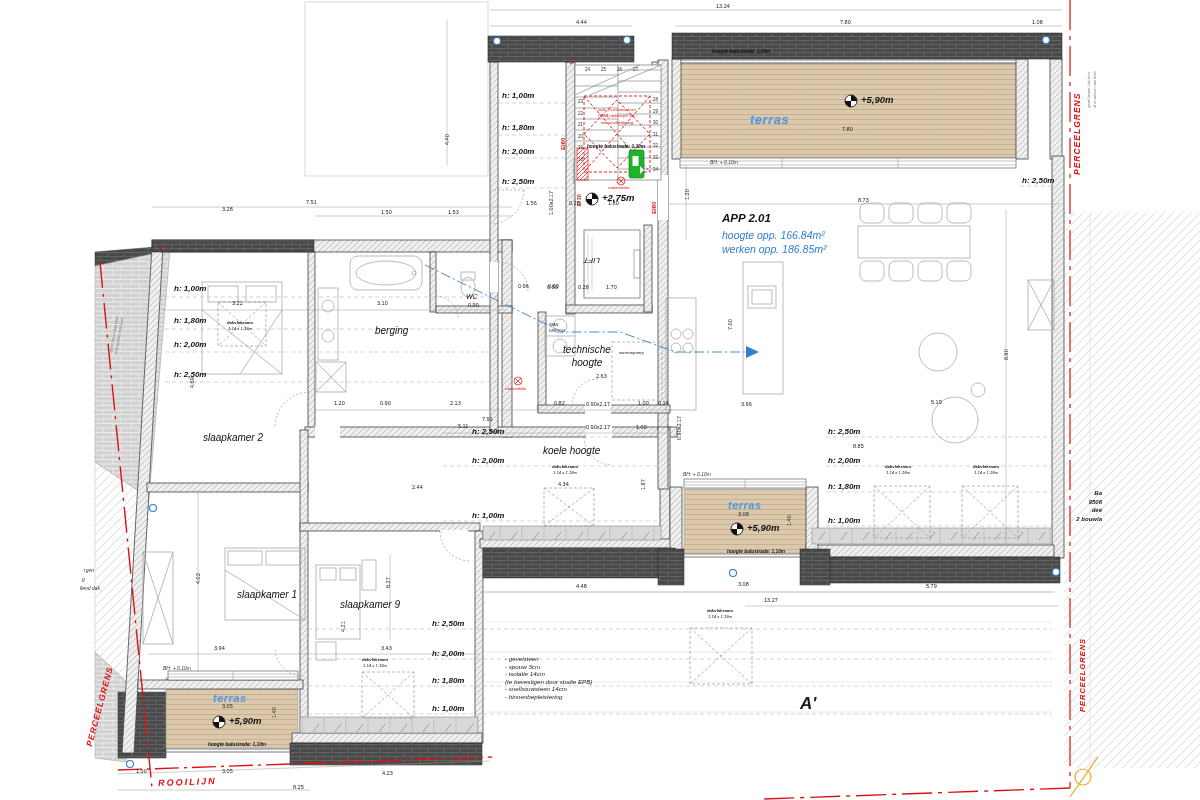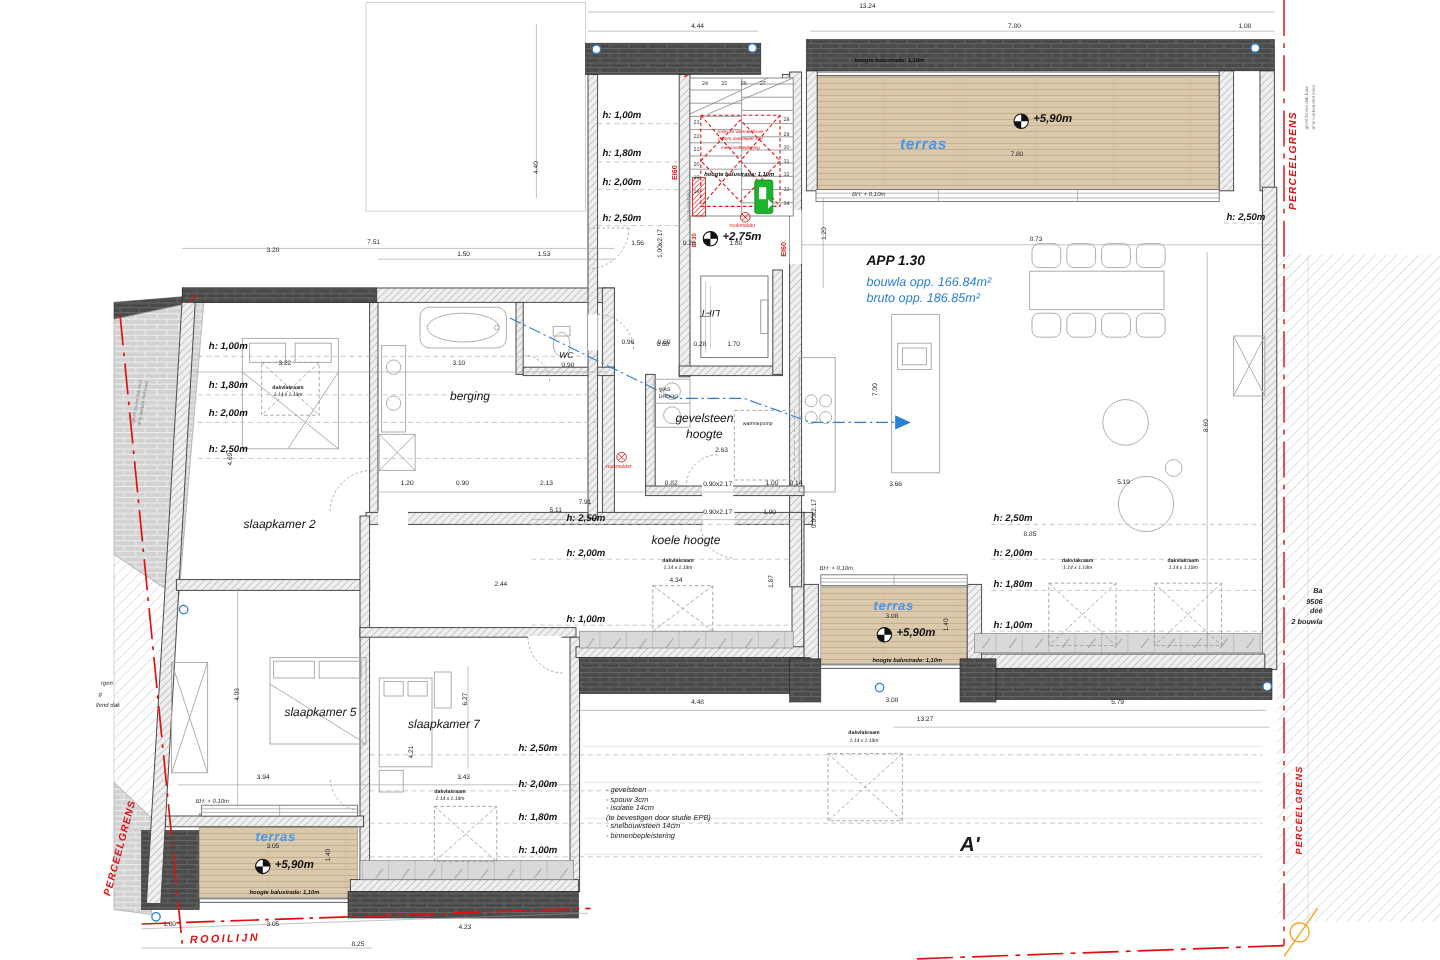--- a/index.html
+++ b/index.html
@@ -335,32 +335,32 @@
   <use href="#rm" transform="translate(518,381)"></use>
   <use href="#bm" transform="translate(497,41)"></use>
   <use href="#bm" transform="translate(627,40)"></use>
   <use href="#bm" transform="translate(1046,40)"></use>
   <use href="#bm" transform="translate(153,508)"></use>
   <use href="#bm" transform="translate(130,764)"></use>
   <use href="#bm" transform="translate(733,573)"></use>
   <use href="#bm" transform="translate(1056,572)"></use>
 </svg>
 
-<div class="lbl app-t" style="left:722px;top:212px">APP 1.30</div>
-<div class="lbl app-a" style="left:722px;top:229px">bouwla opp. 166.84m²</div>
-<div class="lbl app-a" style="left:722px;top:243px">bruto opp. 186.85m²</div>
+<div class="lbl app-t" style="left:722px;top:212px">APP 2.01</div>
+<div class="lbl app-a" style="left:722px;top:229px">hoogte opp. 166.84m²</div>
+<div class="lbl app-a" style="left:722px;top:243px">werken opp. 186.85m²</div>
 <div class="lbl" style="left:800px;top:694px;font-size:17px;font-style:italic;font-weight:bold">A'</div>
 
 <div class="lbl room" style="left:203px;top:432px">slaapkamer 2</div>
-<div class="lbl room" style="left:237px;top:589px">slaapkamer 5</div>
-<div class="lbl room" style="left:340px;top:599px">slaapkamer 7</div>
+<div class="lbl room" style="left:237px;top:589px">slaapkamer 1</div>
+<div class="lbl room" style="left:340px;top:599px">slaapkamer 9</div>
 <div class="lbl room" style="left:375px;top:325px">berging</div>
 <div class="lbl room" style="left:466px;top:293px;font-size:7px">WC</div>
 <div class="lbl dim" style="left:468px;top:302px">0.90</div>
-<div class="lbl room ctr" style="left:552px;top:344px;width:70px">gevelsteen</div>
+<div class="lbl room ctr" style="left:552px;top:344px;width:70px">technische</div>
 <div class="lbl room ctr" style="left:552px;top:357px;width:70px">hoogte</div>
 <div class="lbl room" style="left:543px;top:445px">koele hoogte</div>
 <div class="lbl room" style="left:600px;top:265px;font-size:8px;transform:rotate(180deg)">LIFT</div>
 <div class="lbl tiny" style="left:619px;top:350px">warmtepomp</div>
 <div class="lbl tiny" style="left:549px;top:322px">WAS</div>
 <div class="lbl tiny" style="left:549px;top:328px">DROOG</div>
 
 <div class="lbl terraslbl" style="left:750px;top:112px">terras</div>
 <div class="lbl terraslbl sm" style="left:728px;top:499px">terras</div>
 <div class="lbl terraslbl sm" style="left:213px;top:692px">terras</div>

